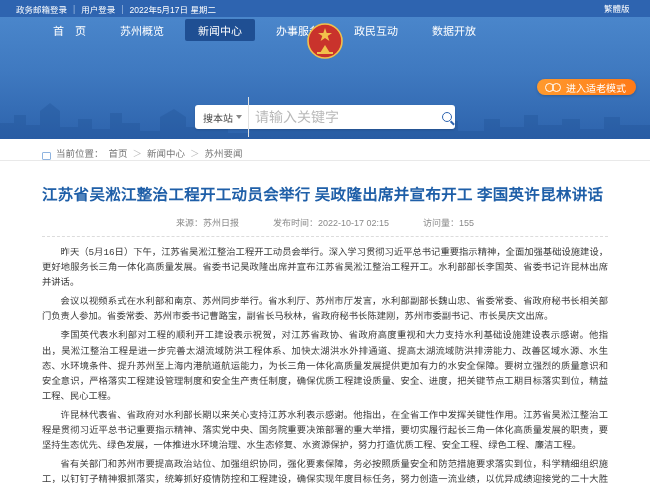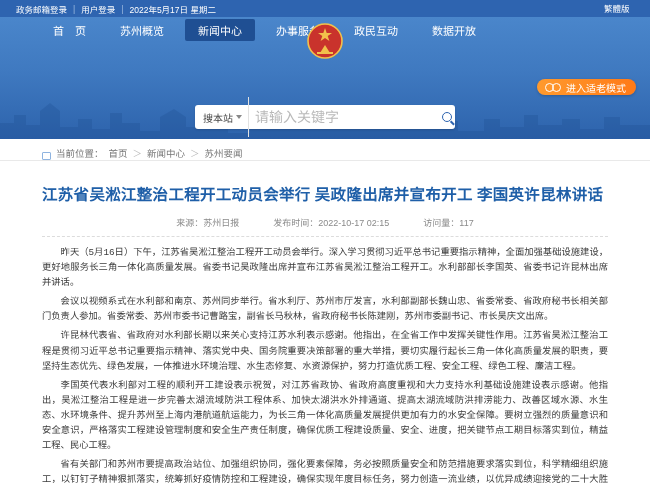--- a/index.html
+++ b/index.html
@@ -238,24 +238,24 @@
   <span class="dot">＞</span>
   <a href="#">苏州要闻</a>
 </div>
 
 <div class="page">
   <div class="art-title">江苏省吴淞江整治工程开工动员会举行 吴政隆出席并宣布开工 李国英许昆林讲话</div>
 
   <div class="meta">
     <span>来源：苏州日报</span>
     <span>发布时间：2022-10-17 02:15</span>
-    <span>访问量：117</span>
+    <span>访问量：155</span>
   </div>
 
   <div class="body-text">
     <p>昨天（5月16日）下午，江苏省吴淞江整治工程开工动员会举行。深入学习贯彻习近平总书记重要指示精神，全面加强基础设施建设，更好地服务长三角一体化高质量发展。省委书记吴政隆出席并宣布江苏省吴淞江整治工程开工。水利部部长李国英、省委书记许昆林出席并讲话。</p>
     <p>会议以视频系式在水利部和南京、苏州同步举行。省水利厅、苏州市厅发言，水利部副部长魏山忠、省委常委、省政府秘书长相关部门负责人参加。省委常委、苏州市委书记曹路宝，副省长马秋林，省政府秘书长陈建刚，苏州市委副书记、市长吴庆文出席。</p>
+    <p>李国英代表水利部对工程的顺利开工建设表示祝贺，对江苏省政协、省政府高度重视和大力支持水利基础设施建设表示感谢。他指出，吴淞江整治工程是进一步完善太湖流域防洪工程体系、加快太湖洪水外排通道、提高太湖流域防洪排涝能力、改善区域水源、水生态、水环境条件、提升苏州至上海内港航道航运能力，为长三角一体化高质量发展提供更加有力的水安全保障。要树立强烈的质量意识和安全意识，严格落实工程建设管理制度和安全生产责任制度，确保优质工程建设质量、安全、进度，把关键节点工期目标落实到位，精益工程、民心工程。</p>
     <p>许昆林代表省、省政府对水利部长期以来关心支持江苏水利表示感谢。他指出，在全省工作中发挥关键性作用。江苏省吴淞江整治工程是贯彻习近平总书记重要指示精神、落实党中央、国务院重要决策部署的重大举措，要切实履行起长三角一体化高质量发展的职责，要坚持生态优先、绿色发展，一体推进水环境治理、水生态修复、水资源保护，努力打造优质工程、安全工程、绿色工程、廉洁工程。</p>
-    <p>李国英代表水利部对工程的顺利开工建设表示祝贺，对江苏省政协、省政府高度重视和大力支持水利基础设施建设表示感谢。他指出，吴淞江整治工程是进一步完善太湖流域防洪工程体系、加快太湖洪水外排通道、提高太湖流域防洪排涝能力、改善区域水源、水生态、水环境条件、提升苏州至上海内港航道航运能力，为长三角一体化高质量发展提供更加有力的水安全保障。要树立强烈的质量意识和安全意识，严格落实工程建设管理制度和安全生产责任制度，确保优质工程建设质量、安全、进度，把关键节点工期目标落实到位，精益工程、民心工程。</p>
     <p>省有关部门和苏州市要提高政治站位、加强组织协同，强化要素保障，务必按照质量安全和防范措施要求落实到位，科学精细组织施工，以钉钉子精神狠抓落实，统筹抓好疫情防控和工程建设，确保实现年度目标任务，努力创造一流业绩，以优异成绩迎接党的二十大胜利召开。</p>
 
   </div>
 </div>
 
 </body></html>

